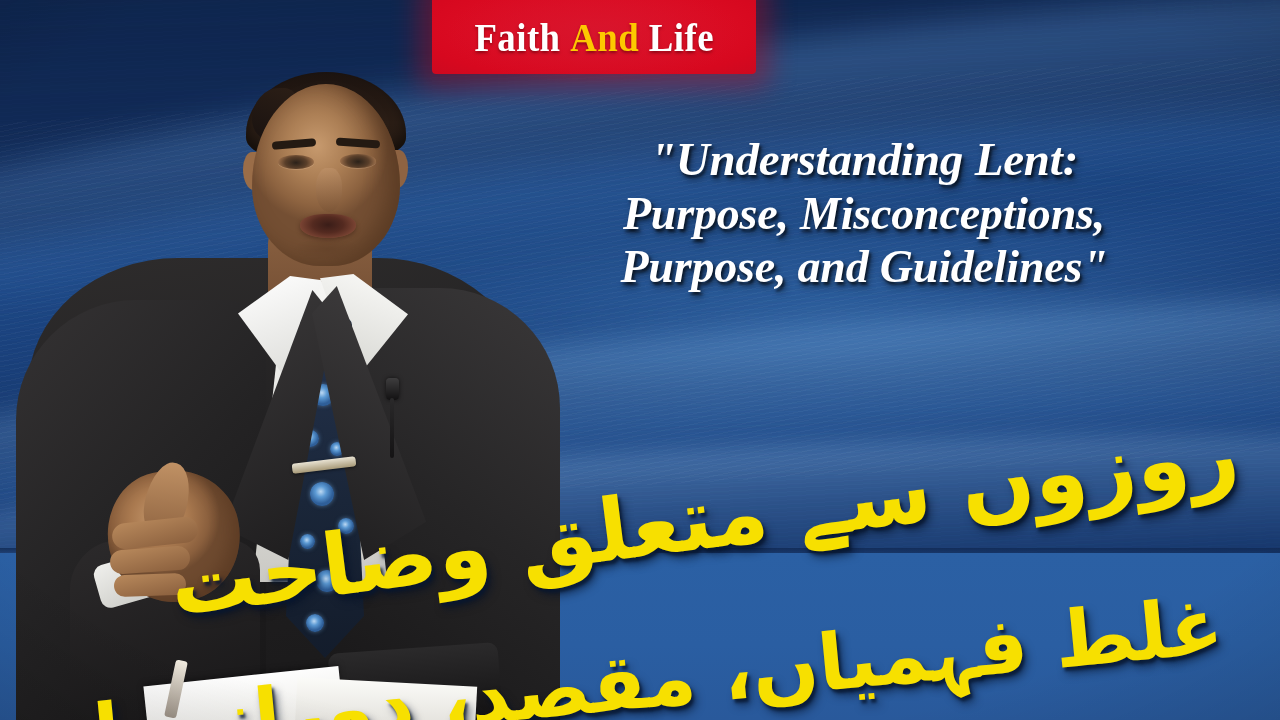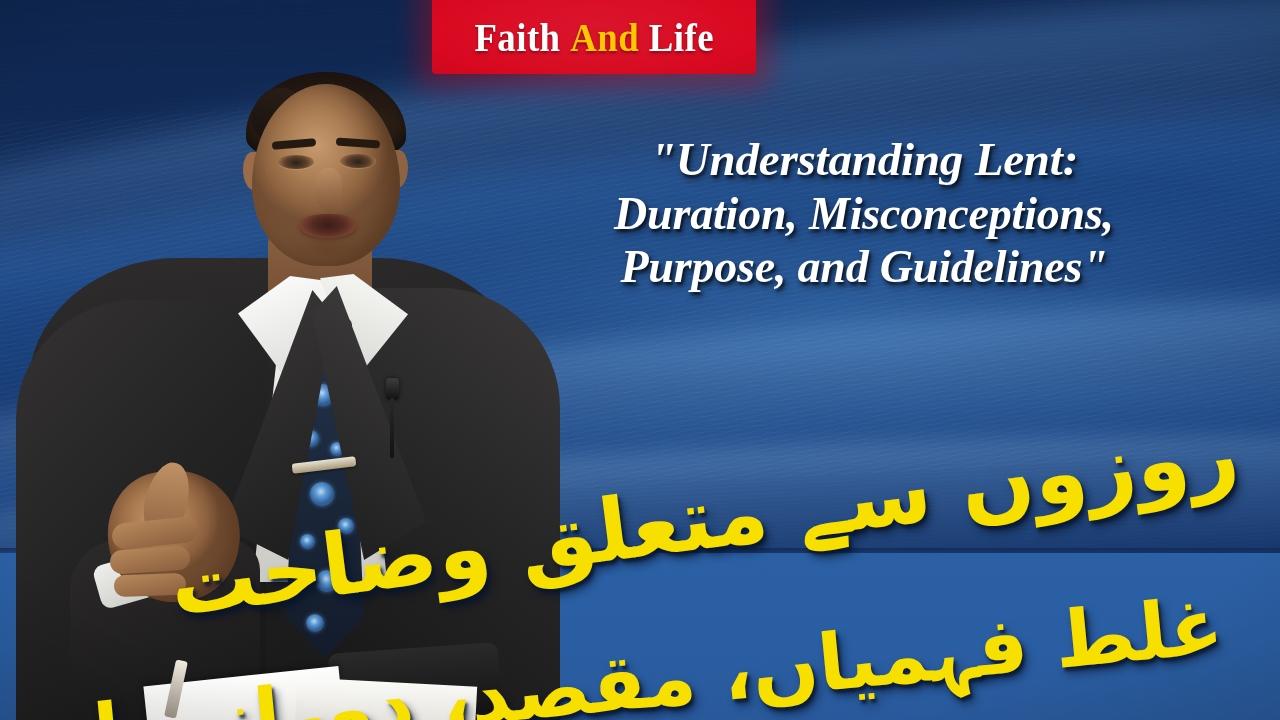--- a/index.html
+++ b/index.html
@@ -432,20 +432,20 @@
   <div class="vignette"></div>
 
   <div class="logo-banner">
     <div class="logo-text">
       <span class="lt-w">Faith</span><span class="lt-w">&nbsp;</span><span class="lt-y">And</span><span class="lt-w">&nbsp;</span><span class="lt-w">Life</span>
     </div>
   </div>
 
   <div class="eng-title">
     <div>"Understanding Lent:</div>
-    <div class="etl2">Duration, Misconceptions,</div>
+    <div class="etl2">Purpose, Misconceptions,</div>
     <div class="etl2">Purpose, and Guidelines"</div>
   </div>
 
   <div class="urdu urdu-1">روزوں سے متعلق وضاحت</div>
   <div class="urdu urdu-2">غلط فہمیاں، مقصد، دورانیہ اور ہدایات</div>
 
 </div>
 
 </body></html>

